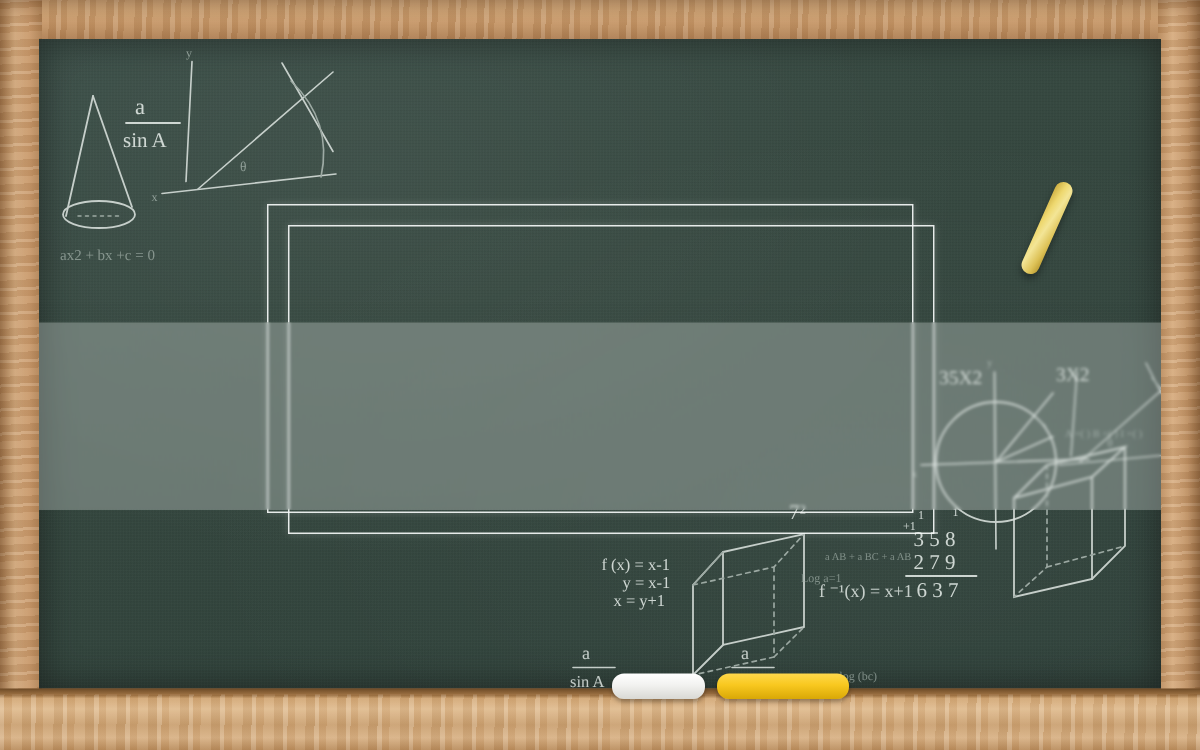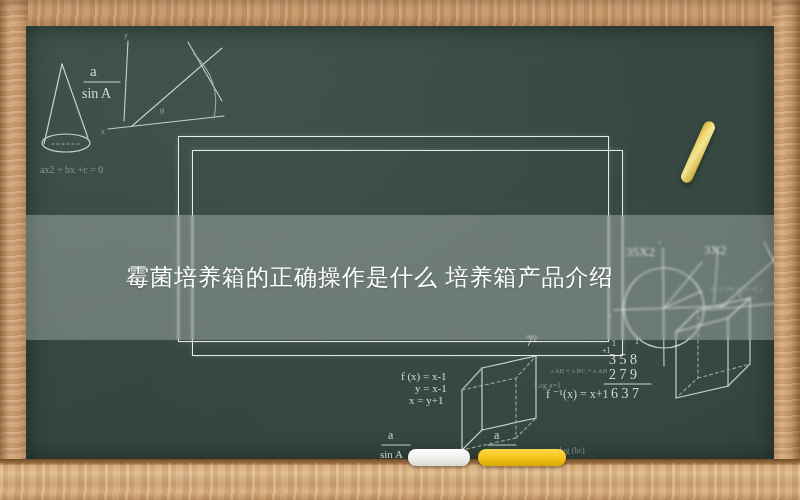--- a/index.html
+++ b/index.html
@@ -286,21 +286,20 @@
 
       </svg>
     </div>
 
     <div class="deco-rect outer"></div>
     <div class="deco-rect inner"></div>
 
     <div class="chalk-stick"></div>
 
     <div class="band"></div>
-    <div class="band-title">霉菌培养箱的正确操作是什么 培养箱产品介绍</div>
   </div>
 
   <div class="frame-inner-shadow"></div>
 
   <div class="ledge-lip"></div>
   <div class="ledge"></div>
   <div class="ledge-chalk white"></div>
   <div class="ledge-chalk yellow"></div>
 
 </div>

